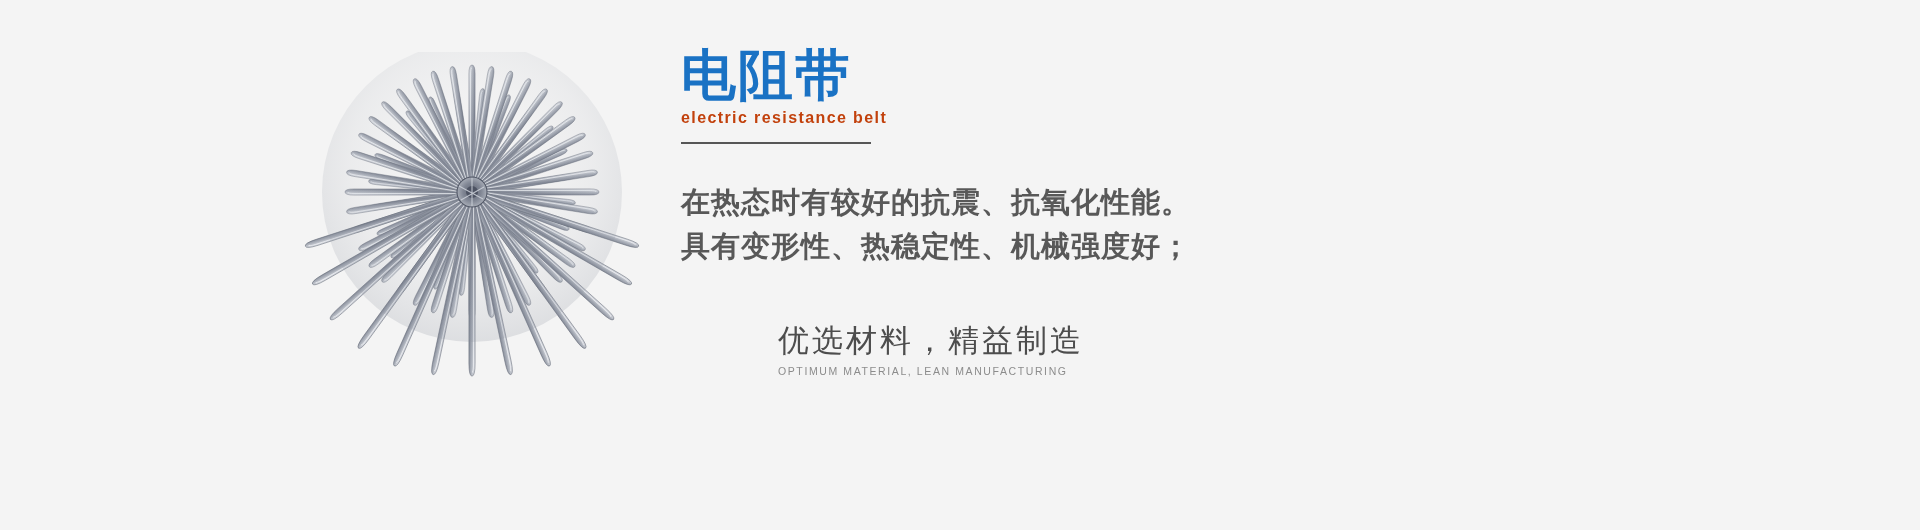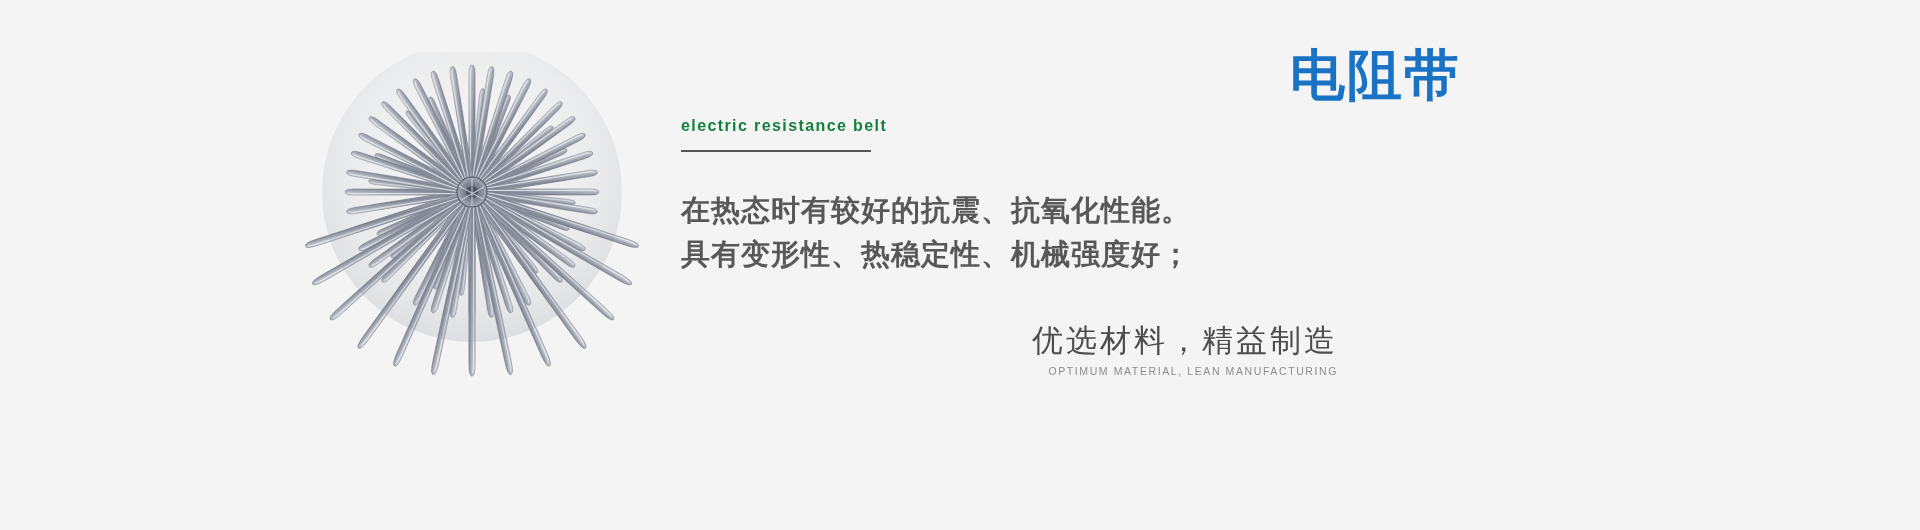--- a/index.html
+++ b/index.html
@@ -46,29 +46,28 @@
     height: 440px;
   }
 
   .title {
     font-size: 55px;
     line-height: 62px;
     font-weight: bold;
     color: #1a72c4;
     letter-spacing: 2px;
     font-family: "DejaVu Sans", "Liberation Sans", sans-serif;
-    text-align: right;
   }
 
   .subtitle {
-    margin-top: 10px;
+    margin-top: 2px;
     font-size: 16px;
     line-height: 20px;
     font-weight: bold;
-    color: #15803d;
+    color: #c2410c;
     letter-spacing: 1.4px;
     font-family: "Liberation Sans", sans-serif;
   }
 
   .divider {
     margin-top: 14px;
     width: 190px;
     height: 2px;
     background: #565656;
   }
@@ -84,21 +83,21 @@
   }
 
   .body-text .line { display: block; white-space: nowrap; }
 
   
   .tagline {
     position: absolute;
     left: 97px;
     top: 276px;
     width: 560px;
-    text-align: right;
+    text-align: left;
   }
 
   .tagline-cn {
     font-size: 31px;
     line-height: 40px;
     color: #4d4d4d;
     letter-spacing: 3px;
     font-family: "DejaVu Serif", "Liberation Serif", serif;
     white-space: nowrap;
   }

